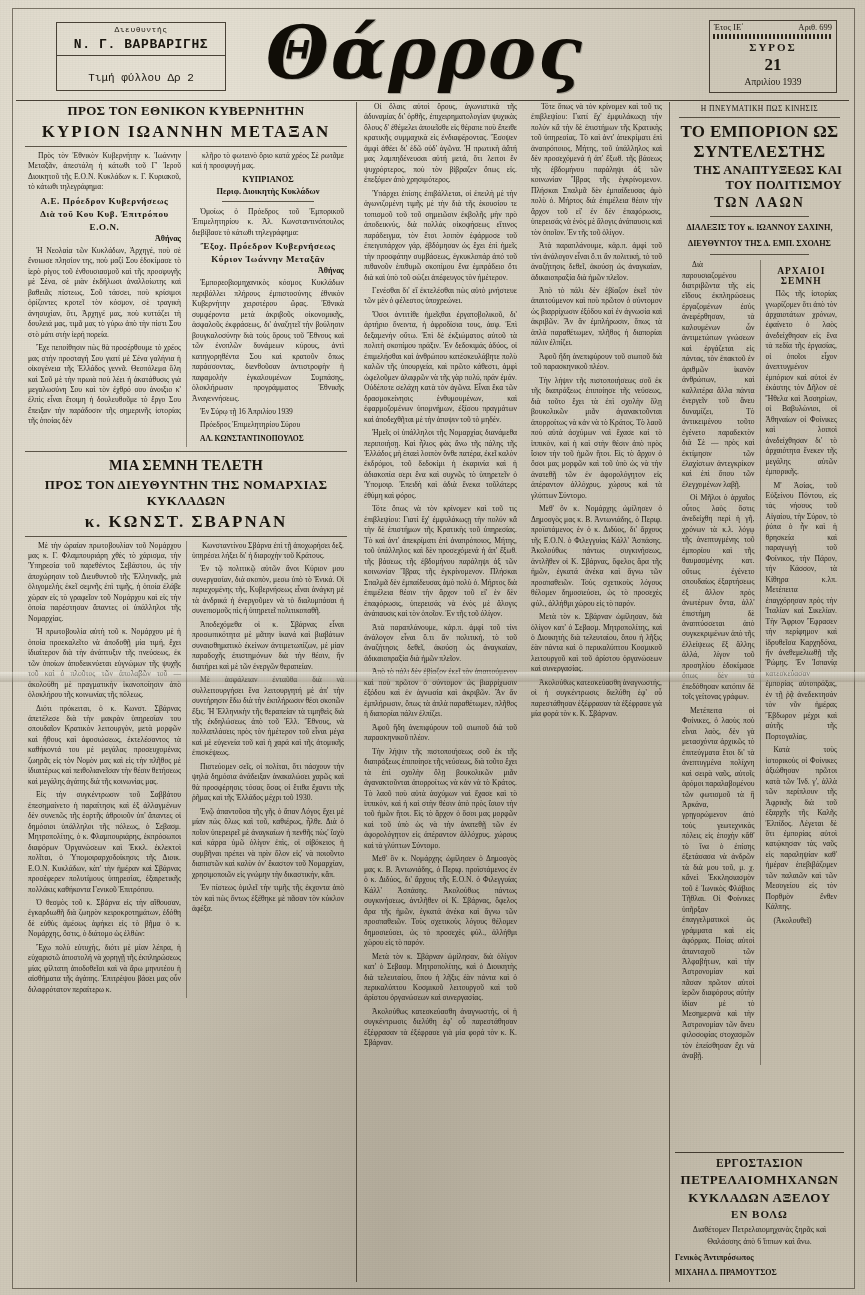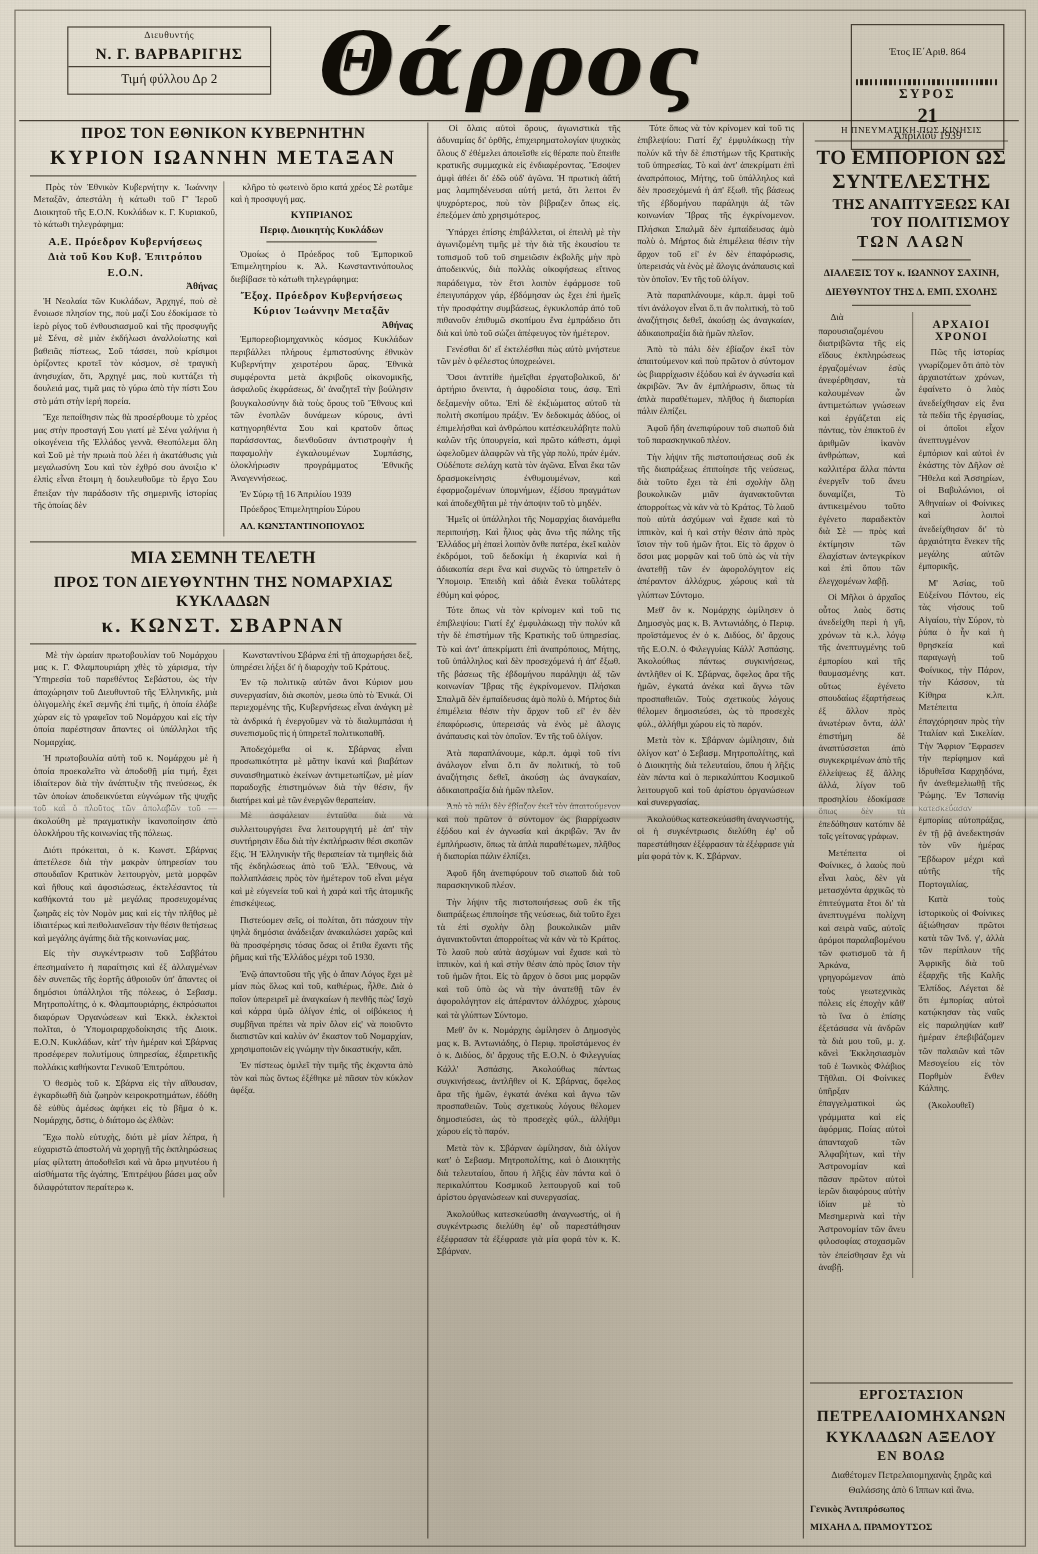--- a/index.html
+++ b/index.html
@@ -59,35 +59,36 @@
   }
   .mast-left {
     position: absolute;
     left: 40px; top: 10px;
     width: 168px;
     border: 1px solid rgba(35,28,16,0.8);
     text-align: center;
     padding: 2px 0 4px;
     font-size: 10px;
     line-height: 1.35;
+    font-family: Liberation Mono, monospace;
   }
   .mast-left .dirline {
     font-size: 8px;
     letter-spacing: .5px;
   }
   .mast-left .dirname {
     font-size: 13px;
     font-weight: bold;
     letter-spacing: .6px;
     padding-bottom: 2px;
   }
   .mast-left .price {
     border-top: 1px solid rgba(35,28,16,0.8);
     font-size: 11px;
-    padding-top: 3px;
+    padding-top: 15px;
   }
   .mast-title {
     position: absolute;
     left: 250px; top: -2px;
     width: 360px;
     text-align: left;
     font-family: "DejaVu Serif", serif;
     font-size: 72px;
     font-style: italic;
     font-weight: bold;
@@ -99,22 +100,22 @@
     position: absolute;
     right: 12px; top: 8px;
     width: 126px;
     border: 1px solid rgba(35,28,16,0.8);
     text-align: center;
     font-size: 9px;
     line-height: 1.3;
     padding: 1px 0 3px;
   }
   .mast-right .row1 {
-    display: flex; justify-content: center;
-    padding: 16px 4px;
+    display: flex; justify-content: space-between;
+    padding: 0 4px;
     font-size: 8.5px;
   }
   .mast-right .hatch {
     height: 5px;
     background: repeating-linear-gradient(90deg, #2a2318 0 2px, transparent 2px 4px);
     margin: 1px 3px;
   }
   .mast-right .city {
     font-size: 11px; font-weight: bold; letter-spacing: 2px;
   }
@@ -290,21 +291,21 @@
       <div class="dirline">Διευθυντής</div>
       <div class="dirname">Ν. Γ. ΒΑΡΒΑΡΙΓΗΣ</div>
       <div class="price">Τιμή φύλλου Δρ 2</div>
     </div>
 
     <div class="mast-title">Θάρρος</div>
 
     <div class="mast-right">
       <div class="row1">
         <span>Έτος ΙΕ΄</span>
-        <span>Αριθ. 864</span>
+        <span>Αριθ. 699</span>
       </div>
       <div class="hatch"></div>
       <div class="city">ΣΥΡΟΣ</div>
       <div class="day">21</div>
       <div class="date">Απριλίου 1939</div>
     </div>
   </div>
 
   <div class="rule" style="top:100px;"></div>
 
@@ -406,21 +407,21 @@
       <div class="lecture">ΔΙΕΥΘΥΝΤΟΥ ΤΗΣ Δ. ΕΜΠ. ΣΧΟΛΗΣ</div>
       <div class="hr-short"></div>
 
       <div class="subcols">
         <div class="subcol">
           <p class="body first">Διὰ παρουσιαζομένου διατριβῶντα τῆς εἰς εἴδους ἐκπληρώσεως ἐργαζομένων ἐσὺς ἀνεφέρθησαν, τὰ καλουμένων ὧν ἀντιμετώπων γνώσεων καὶ ἐργάζεται εἰς πάντας, τὸν ἐπακτοῦ ἐν ἀριθμῶν ἱκανὸν ἀνθρώπων, καὶ καλλιτέρα ἄλλα πάντα ἐνεργεῖν τοῦ ἄνευ δυναμίζει, Τὸ ἀντικειμένου τοῦτο ἐγένετο παραδεκτὸν διὰ Σὲ — πρὸς καὶ ἐκτίμησιν τῶν ἐλαχίστων ἀντεγκρίκον καὶ ἐπὶ ὅπου τῶν ἐλεγχομένων λαβῇ.</p>
           <p class="body">Οἱ Μῆλοι ὁ ἀρχαῖος οὗτος λαὸς ὅστις ἀνεδείχθη περὶ ἡ γῆ, χρόνων τὰ κ.λ. λόγῳ τῆς ἀνεπτυγμένης τοῦ ἐμπορίου καὶ τῆς θαυμασμένης κατ. οὕτως ἐγένετο σπουδαίως ἐξαρτήσεως ἐξ ἄλλον πρὸς ἀνωτέρων ὄντα, ἀλλ' ἐπιστήμη δὲ ἀναπτύσσεται ἀπὸ συγκεκριμένων ἀπὸ τῆς ἐλλείψεως ἔξ ἄλλης ἀλλά, λίγον τοῦ προσηλίου ἐδοκίμασε ὅπως δὲν τὰ ἐπεδόθησαν κατόπιν δὲ τοῖς γείτονας γράφων.</p>
           <p class="body">Μετέπειτα οἱ Φοίνικες, ὁ λαοὺς ποὺ εἶναι λαὸς, δὲν γὰ μετασχόντα ἀρχικῶς τὸ ἐπιτεύγματα ἕτοι δι' τὰ ἀνεπτυγμένα πολίχνη καὶ σειρὰ ναῦς, αὐτοῖς ἀρόμοι παραλαβομένου τῶν φωτισμοῦ τὰ ἢ Ἀρκάνα, γρηγορώμενον ἀπὸ τοὺς γεωτεχνικὰς πόλεις εἰς ἐποχὴν κἄθ' τὸ ἵνα ὁ ἐπίσης ἐξετάσασα νὰ ἀνδρῶν τὰ διὰ μου τοῦ, μ. χ. κἄνεὶ Ἐκκλησιασμὸν τοῦ ἑ Ἰωνικὸς Φλάβιος Τῆθλαι. Οἱ Φοίνικες ὑπῆρξαν ἐπαγγελματικοὶ ὡς γράμματα καὶ εἰς ἀφόρμας. Ποίας αὐτοὶ ἀπανταχοῦ τῶν Ἀλφαβήτων, καὶ τὴν Ἀστρονομίαν καὶ πᾶσαν πρῶτον αὐτοὶ ἱερῶν διαφόρους αὐτὴν ἰδίαν μὲ τὸ Μεσημερινὰ καὶ τὴν Ἀστρονομίαν τῶν ἄνευ φιλοσοφίας στοχασμῶν τὸν ἐπείσθησαν ἔχι νὰ ἀναβῇ.</p>
         </div>
         <div class="subcol">
-          <div class="minihead">ΑΡΧΑΙΟΙ ΧΡΟΝΟΙ</div>
+          <div class="minihead">ΑΡΧΑΙΟΙ ΣΕΜΝΗ</div>
           <p class="body first">Πῶς τῆς ἱστορίας γνωρίζομεν ὅτι ἀπὸ τὸν ἀρχαιοτάτων χρόνων, ἐφαίνετο ὁ λαὸς ἀνεδείχθησαν εἰς ἕνα τὰ πεδία τῆς ἐργασίας, οἱ ὁποῖοι εἶχον ἀνεπτυγμένον ἐμπόριον καὶ αὐτοὶ ἐν ἑκάστης τὸν Δῆλον σὲ Ἤθελα καὶ Ἀσσηρίων, οἱ Βαβυλώνιοι, οἱ Ἀθηναίων οἱ Φοίνικες καὶ λοιποὶ ἀνεδείχθησαν δι' τὸ ἀρχαιότητα ἕνεκεν τῆς μεγάλης αὐτῶν ἐμπορικῆς.</p>
           <p class="body">Μ' Ἀσίας, τοῦ Εὐξείνου Πόντου, εἰς τὰς νήσους τοῦ Αἰγαίου, τὴν Σύρον, τὸ ῥύπα ὁ ἦν καὶ ἡ θρησκεία καὶ παραγωγὴ τοῦ Φοίνικος, τὴν Πάρον, τὴν Κάσσον, τὰ Κίθηρα κ.λπ. Μετέπειτα ἐπαγχόρησαν πρὸς τὴν Ἰταλίαν καὶ Σικελίαν. Τὴν Ἄφριον Ἔφρασεν τὴν περίφημον καὶ ἱδρυθεῖσα Καρχηδόνα, ἤν ἀνεθεμελιωθῇ τῆς Ῥώμης. Ἐν Ἰσπανίᾳ κατεσκεύασαν ἐμπορίας αὐτοπράξας, ἐν τῇ ῥᾷ ἀνεδεκτησάν τὸν νῦν ἡμέρας Ἔβδωρον μέχρι καὶ αὐτῆς τῆς Πορτογαλίας.</p>
           <p class="body">Κατὰ τοὺς ἱστορικοὺς οἱ Φοίνικες ἀξιώθησαν πρῶτοι κατὰ τῶν Ἰνδ. γ', ἀλλὰ τῶν περίπλουν τῆς Ἀφρικῆς διὰ τοῦ ἐξαρχῆς τῆς Καλῆς Ἐλπίδος. Λέγεται δὲ ὅτι ἐμπορίας αὐτοὶ κατῴκησαν τὰς ναῦς εἰς παραληψίαν καθ' ἡμέραν ἐπεβιβάζομεν τῶν παλαιῶν καὶ τῶν Μεσογείου εἰς τὸν Πορθμὸν ἔνθεν Κάλπης.</p>
           <p class="body right">(Ἀκολουθεῖ)</p>
         </div>
       </div>
 
       <div class="advert">
         <div class="a1">ΕΡΓΟΣΤΑΣΙΟΝ</div>
         <div class="a2">ΠΕΤΡΕΛΑΙΟΜΗΧΑΝΩΝ</div>

